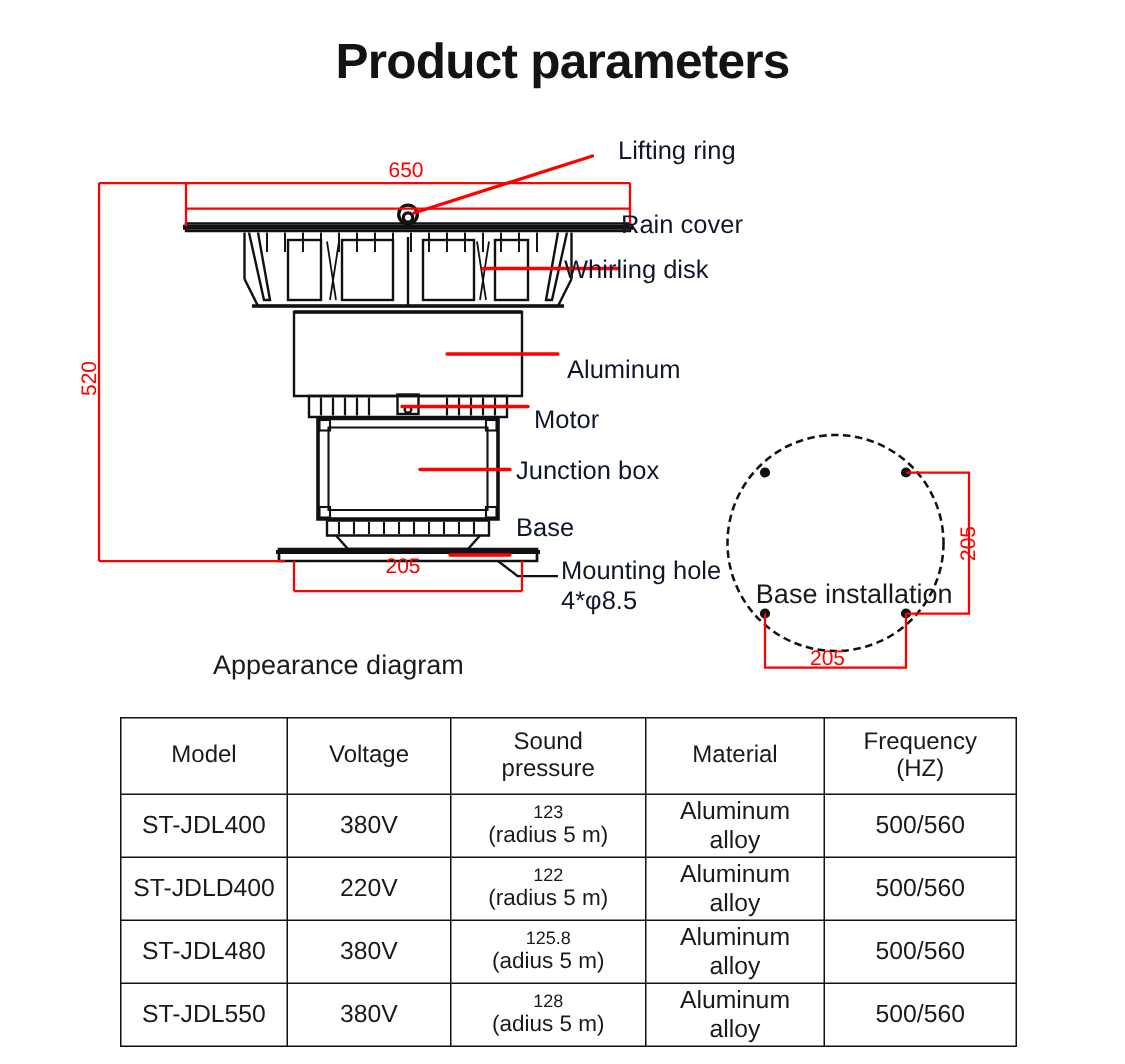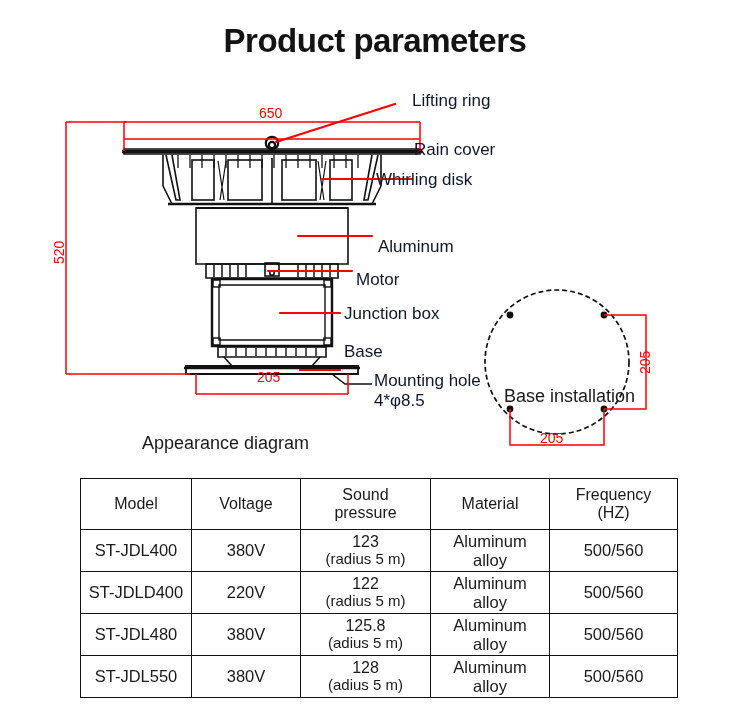--- a/index.html
+++ b/index.html
@@ -98,21 +98,21 @@
     font-size: 16px;
     line-height: 1.15;
   }
   table.spec-table tbody td {
     height: 41px;
     font-size: 16.5px;
     line-height: 1.12;
   }
   td.material-cell, th.material-cell { font-size: 11.5px; line-height: 1.15; }
   td.sound-cell { font-size: 15.5px; line-height: 1.1; }
-  td.sound-cell .sp-val { display: block; font-size: 16px; text-align: center; }
+  td.sound-cell .sp-val { display: block; font-size: 12px; text-align: center; }
   td.sound-cell .sp-rad { display: block; font-size: 15px; }
   th .hdr-line { display: block; }
 
   .col-model { width: 110px; }
   .col-voltage { width: 108px; }
   .col-sound { width: 129px; margin-top: 32px; }
   .col-material { width: 118px; }
   .col-frequency { width: 127px; }
 </style>
 </head>

